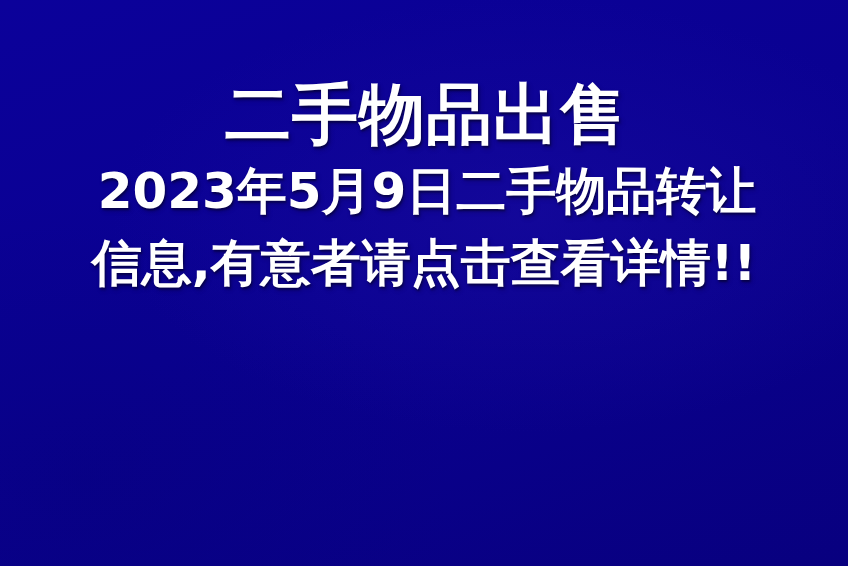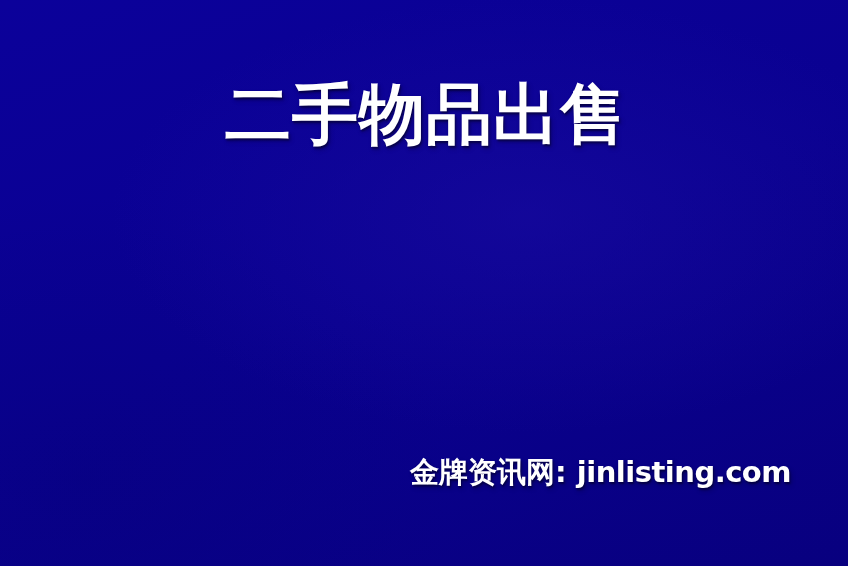--- a/index.html
+++ b/index.html
@@ -86,19 +86,19 @@
     letter-spacing: -0.5px;
   }
 </style>
 </head>
 <body>
 
 <div class="poster">
 
   <h1 class="headline">二手物品出售</h1>
 
+  <div class="body-block">
+    <div class="body-line line-1">2023年5月9日二手物品转让</div>
+    <div class="body-line line-2">信息,有意者请点击查看详情!!</div>
+  </div>
 
-  <div class="footer">
-    <span class="site-name">金牌资讯网:</span>
-    <span class="site-url">jinlisting.com</span>
-  </div>
 
 </div>
 
 </body></html>

